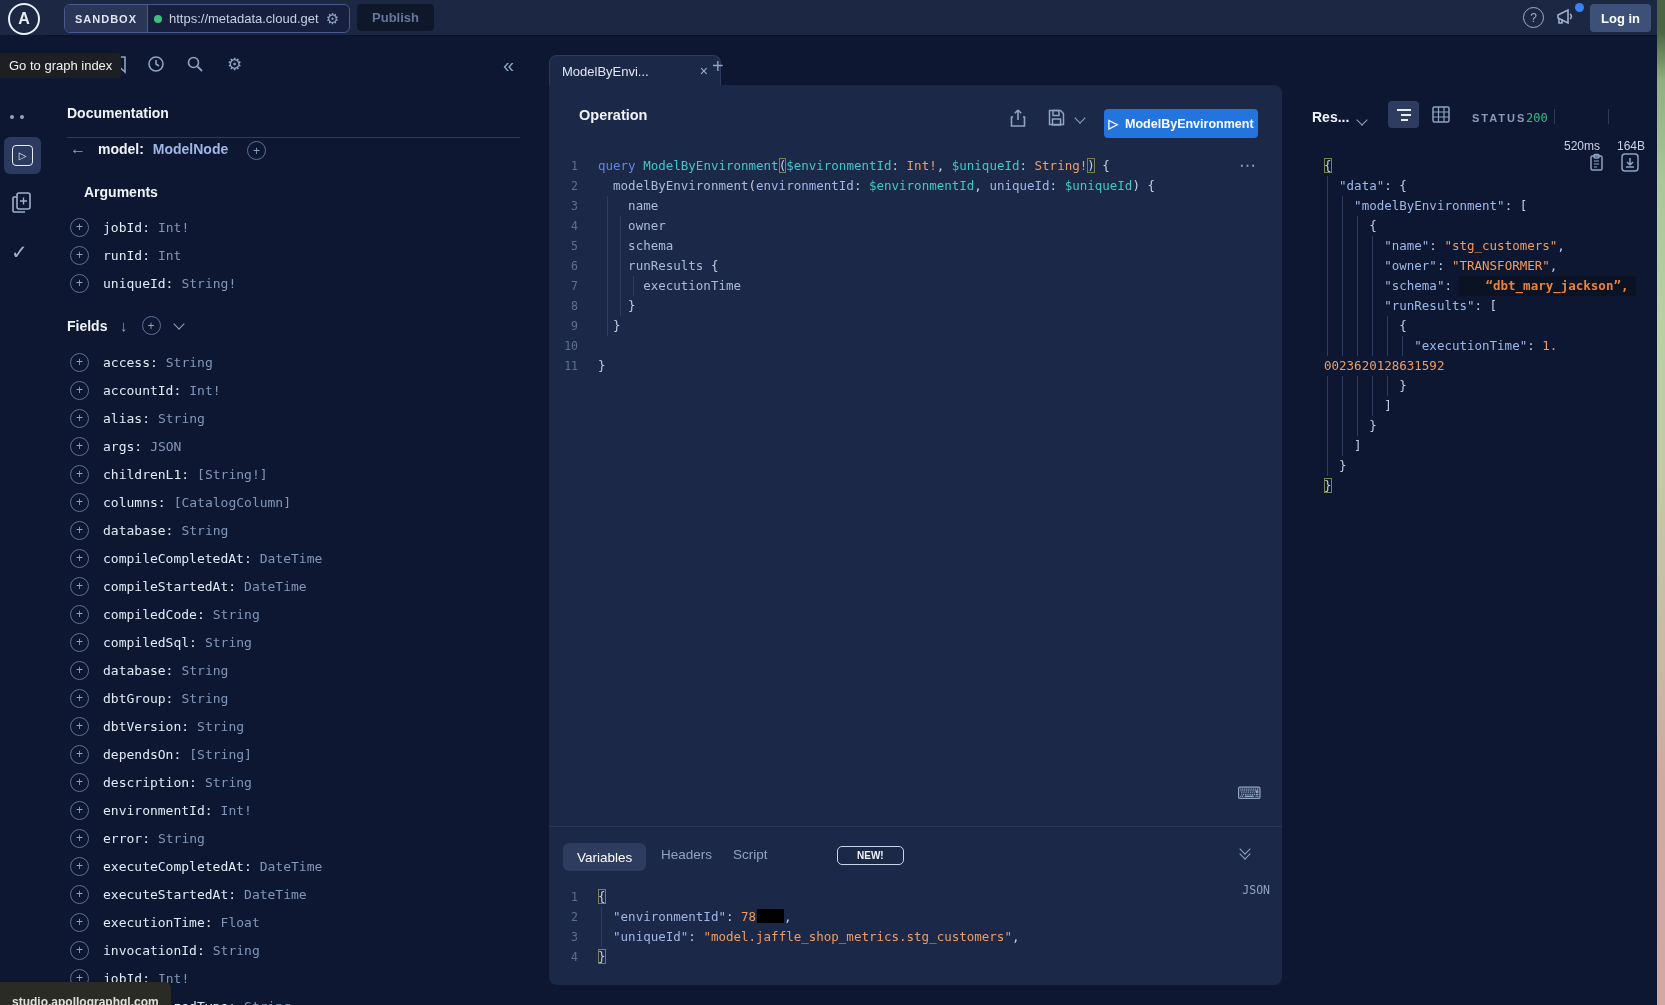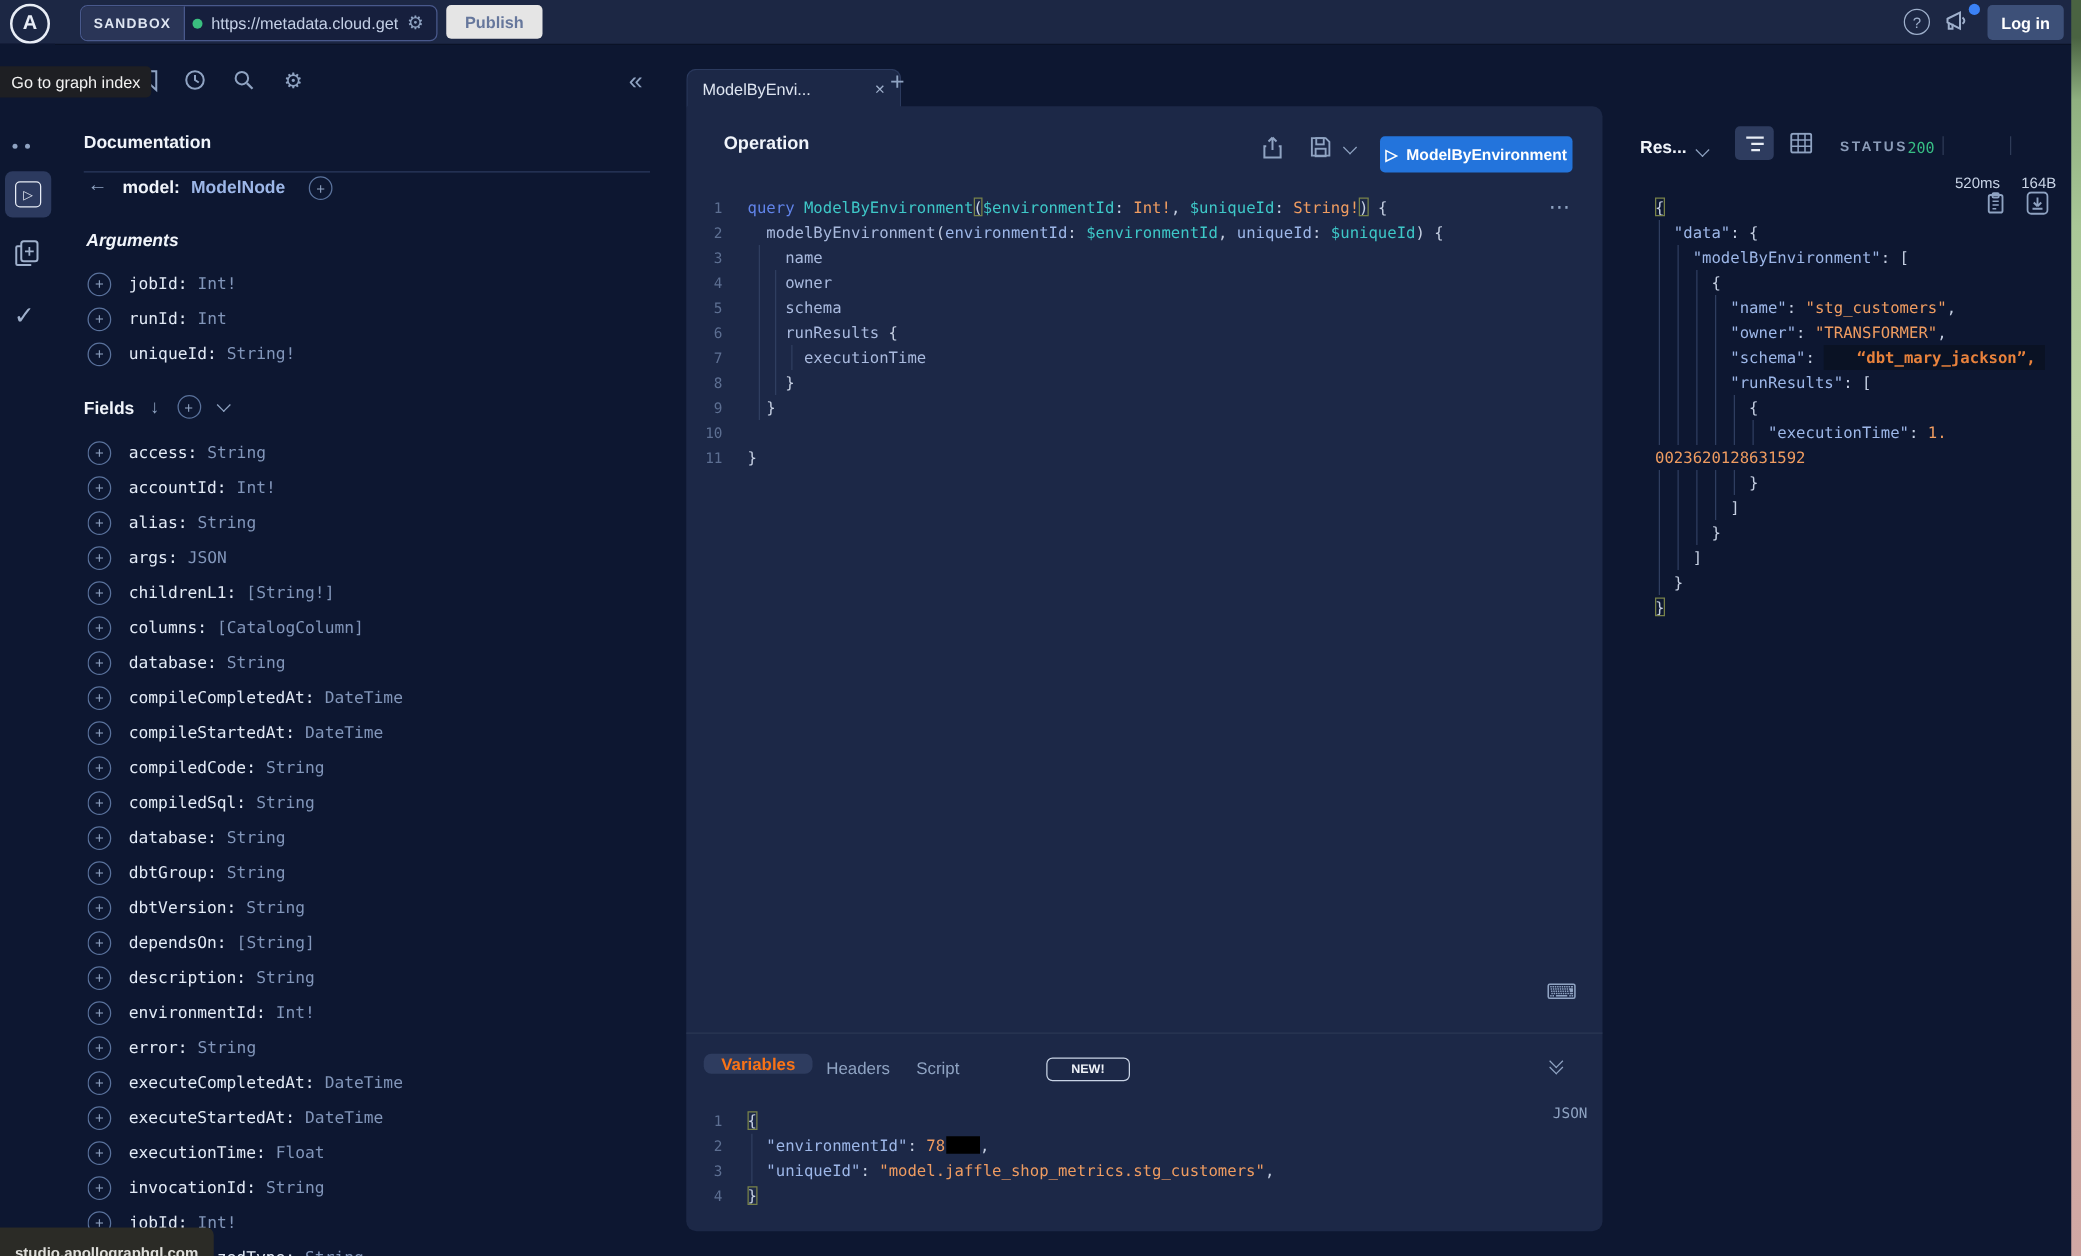--- a/index.html
+++ b/index.html
@@ -12,21 +12,21 @@
   .logo{left:8px;top:3px;width:28px;height:28px;border:2px solid #e8edf6;border-radius:50%;
         display:flex;align-items:center;justify-content:center;font-weight:bold;font-size:16px;}
   .urlbox{left:64px;top:4px;width:284px;height:27px;border:1px solid #49598c;border-radius:6px;
           display:flex;align-items:stretch;overflow:hidden;background:#161f3d;}
   .sandbox-chip{background:#2a3557;display:flex;align-items:center;padding:0 10px;
                 font-size:11px;font-weight:bold;letter-spacing:1px;color:#dfe6f2;border-right:1px solid #49598c;}
   .url-field{display:flex;align-items:center;gap:7px;padding:0 6px;flex:1;min-width:0;}
   .gdot{width:8px;height:8px;border-radius:50%;background:#3abf7f;flex:none;}
   .url-text{font-size:13px;color:#c4d0e6;white-space:nowrap;overflow:hidden;}
   .url-gear{flex:none;color:#8fa3c2;font-size:15px;line-height:1;}
-  .publish{left:357px;top:4px;width:77px;height:27px;background:#e5e5e5;border-radius:4px;color:#66779c;
+  .publish{left:357px;top:4px;width:77px;height:27px;background:#0f172a;border-radius:4px;color:#66779c;
            font-size:13px;font-weight:bold;display:flex;align-items:center;justify-content:center;}
   .qmark{left:1523px;top:7px;width:19px;height:19px;border:1.5px solid #9fb0cc;border-radius:50%;color:#9fb0cc;
          font-size:12px;display:flex;align-items:center;justify-content:center;}
   .login{left:1590px;top:4px;width:61px;height:28px;background:#3d5078;border-radius:4px;color:#fff;
          font-size:13px;font-weight:bold;display:flex;align-items:center;justify-content:center;}
   .notif-dot{left:1575px;top:3px;width:9px;height:9px;border-radius:50%;background:#3b82f6;}
 
   
   .rail{left:0;top:35px;width:44px;height:970px;background:#0d1731;}
   .rail-sel{left:4px;top:102px;width:37px;height:37px;background:#2c3a5f;border-radius:6px;
@@ -85,22 +85,22 @@
   .gut{display:inline-block;width:15px;text-align:right;margin-right:20px;color:#5d6f92;font-size:11.5px;}
   .tk-kw{color:#6184ea;} .tk-op{color:#3ec8c8;} .tk-var{color:#3ec8c8;margin-top:20px;} .tk-type{color:#ef9c61;}
   .tk-fld{color:#a9bade;} .tk-key{color:#9db7e8;} .tk-str{color:#ef9c61;} .tk-num{color:#ef9c61;}
   .tk-pun{color:#c5cfe2;}
   .tk-brk{color:#c5cfe2;outline:1px solid #78824a;outline-offset:-1px;}
   .tk-red{display:inline-block;width:27px;height:14px;background:#000;vertical-align:-2px;margin-left:1px;}
   .tk-hl{display:inline-block;background:#0a1224;color:#e8823c;font-weight:bold;padding:0 8px 0 26px;height:20px;}
   .guide{position:absolute;width:1px;background:#2f3e60;}
 
   
-  .var-chip{left:14px;top:758px;height:16px;background:#2e3c5f;border-radius:6px;display:flex;align-items:center;
-            padding:0 14px;font-size:13.5px;font-weight:bold;color:#f97316;}
+  .var-chip{left:14px;top:758px;height:28px;background:#2e3c5f;border-radius:6px;display:flex;align-items:center;
+            padding:0 14px;font-size:13.5px;font-weight:normal;color:#ffffff;}
   .var-tab{position:absolute;top:762px;font-size:13.5px;color:#8fa3c2;}
   .newbadge{left:244px;top:761px;border:1px solid #c9d4e6;border-radius:5px;font-size:10px;font-weight:bold;
             color:#eef2f8;padding:3px 19px;margin-left:44px;}
   .dblchev{left:692px;top:760px;display:flex;flex-direction:column;gap:-2px;}
   .chev{width:7px;height:7px;border-right:1.6px solid #8fa3c2;border-bottom:1.6px solid #8fa3c2;
         transform:rotate(45deg);display:inline-block;}
   .jsonlabel{left:641px;top:798px;width:80px;text-align:right;font-size:11.5px;color:#8fa3c2;
              font-family:"DejaVu Sans Mono",monospace;}
 
   
@@ -193,21 +193,21 @@
 
   <div class="abs doc-title">Documentation</div>
   <div class="abs doc-div"></div>
   <div class="abs backarrow">←</div>
   <div class="abs model-row">
     <span class="model-label">model:</span>
     <span class="model-type">ModelNode</span>
   </div>
   <span class="abs plus-circle" style="left:247px;top:141px;">+</span>
 
-  <div class="abs sec-h" style="left:69px;top:184px;font-style:italic;">Arguments</div>
+  <div class="abs sec-h" style="left:84px;top:184px;">Arguments</div>
   <div class="abs doc-list" style="left:70px;top:213px;">
 
       <div class="doc-row">
         <span class="plus-circle">+</span>
         <span class="doc-name">jobId:</span>
         <span class="doc-type">Int!</span>
       </div>
 
       <div class="doc-row">
         <span class="plus-circle">+</span>

